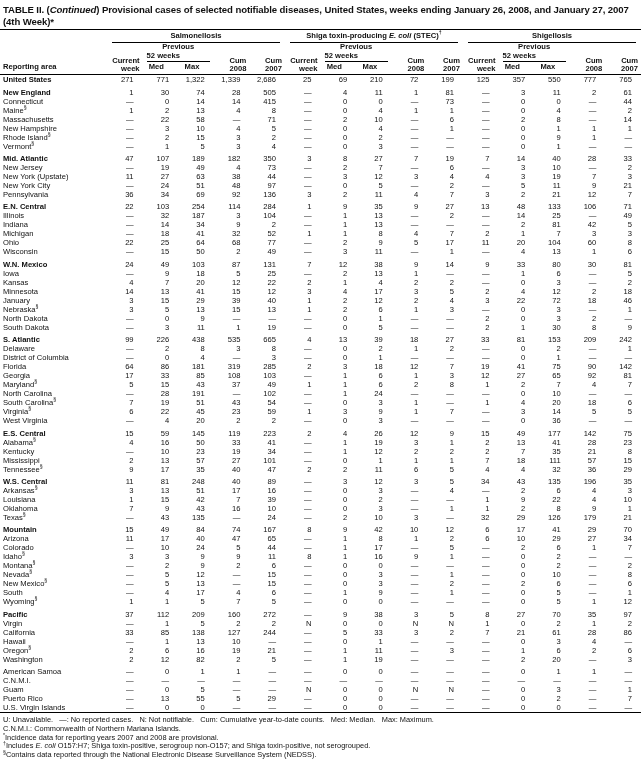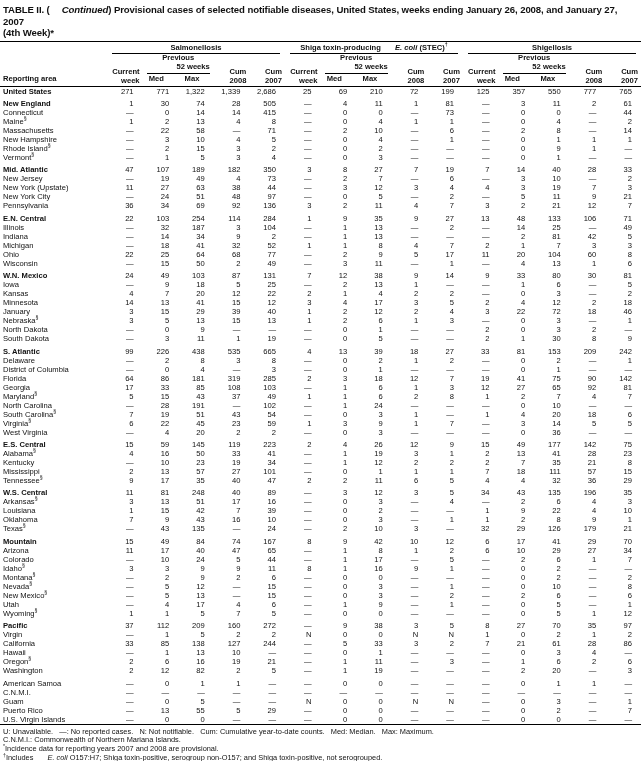--- a/index.html
+++ b/index.html
@@ -1,34 +1,34 @@
 <!DOCTYPE html>
 <html><head>
 <meta charset="utf-8">
 <style>
   html,body { margin:0; padding:0; background:#fff; }
   body { width:641px; height:761px; overflow:hidden; color:#111;
          font-family:"Liberation Sans", sans-serif; }
   .title { font-size:9.6px; font-weight:bold; line-height:11.5px;
            padding:4px 4px 2px 3px; letter-spacing:-0.1px; }
-  .it { font-style:italic;padding-left:12px; }
+  .it { font-style:italic; }
   sup { font-size:5.2px; line-height:0; }
   table { border-collapse:collapse; table-layout:fixed; width:641px;
           border-top:1.6px solid #000; }
   col.c-area { width:107px; }
   thead th { font-weight:bold; vertical-align:bottom; font-size:7.6px;
              line-height:8.8px; padding:0;margin-top:32px; }
   .group-h .g-ul { border-bottom:1px solid #000; margin:0 5px;
                    padding:2px 0 1px; text-align:center; white-space:nowrap; }
   .area-h { text-align:left; padding:0 0 2px 3px; }
   th.cw, th.cum { text-align:right; padding-right:3px; }
   .stk { display:inline-block; }
   .prev-h .p-top { text-align:center; }
   .prev-h .p-ul { border-bottom:1px solid #000; margin:0 4px;
-                  padding-bottom:1px; text-align:right; }
+                  padding-bottom:1px; text-align:left; }
   th.mm { padding:1px 8px 2px 0; }
   tbody { border-top:1.8px solid #000; border-bottom:1.6px solid #000;padding-left:44px; }
   td { font-size:7.6px; line-height:9px; padding:0; white-space:nowrap; }
   td.num { text-align:right; padding-right:9px; }
   td.area { text-align:left; padding-left:3px; }
   tr.total td.area, tr.region td.area { font-weight:bold; }
   tr.sp td { height:3.4px; line-height:3.4px; }
   .foot { padding:3px 3px 0 3px; font-size:7.4px; line-height:8.7px; }
   .fl { white-space:pre-wrap; padding-left:5px; text-indent:-5px; }
   .fm { font-size:5.2px; }
@@ -1093,21 +1093,21 @@
           <td class="num">3</td>
           <td class="num">—</td>
           <td class="num">2</td>
           <td class="num">—</td>
           <td class="num">2</td>
           <td class="num">6</td>
           <td class="num">—</td>
           <td class="num">6</td>
         </tr>
         <tr class="state">
-          <td class="area">Utah</td>
+          <td class="area">South</td>
           <td class="num">—</td>
           <td class="num">4</td>
           <td class="num">17</td>
           <td class="num">4</td>
           <td class="num">6</td>
           <td class="num">—</td>
           <td class="num">1</td>
           <td class="num">9</td>
           <td class="num">—</td>
           <td class="num">1</td>

